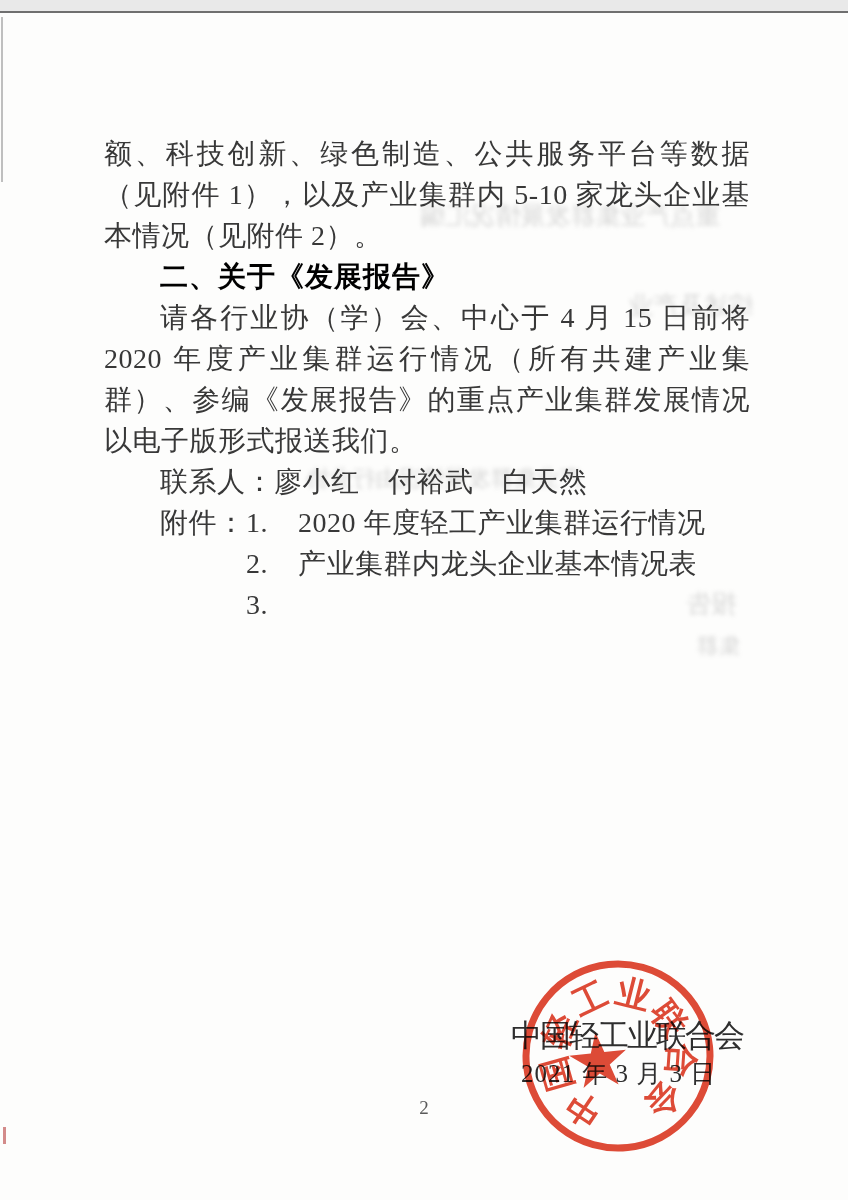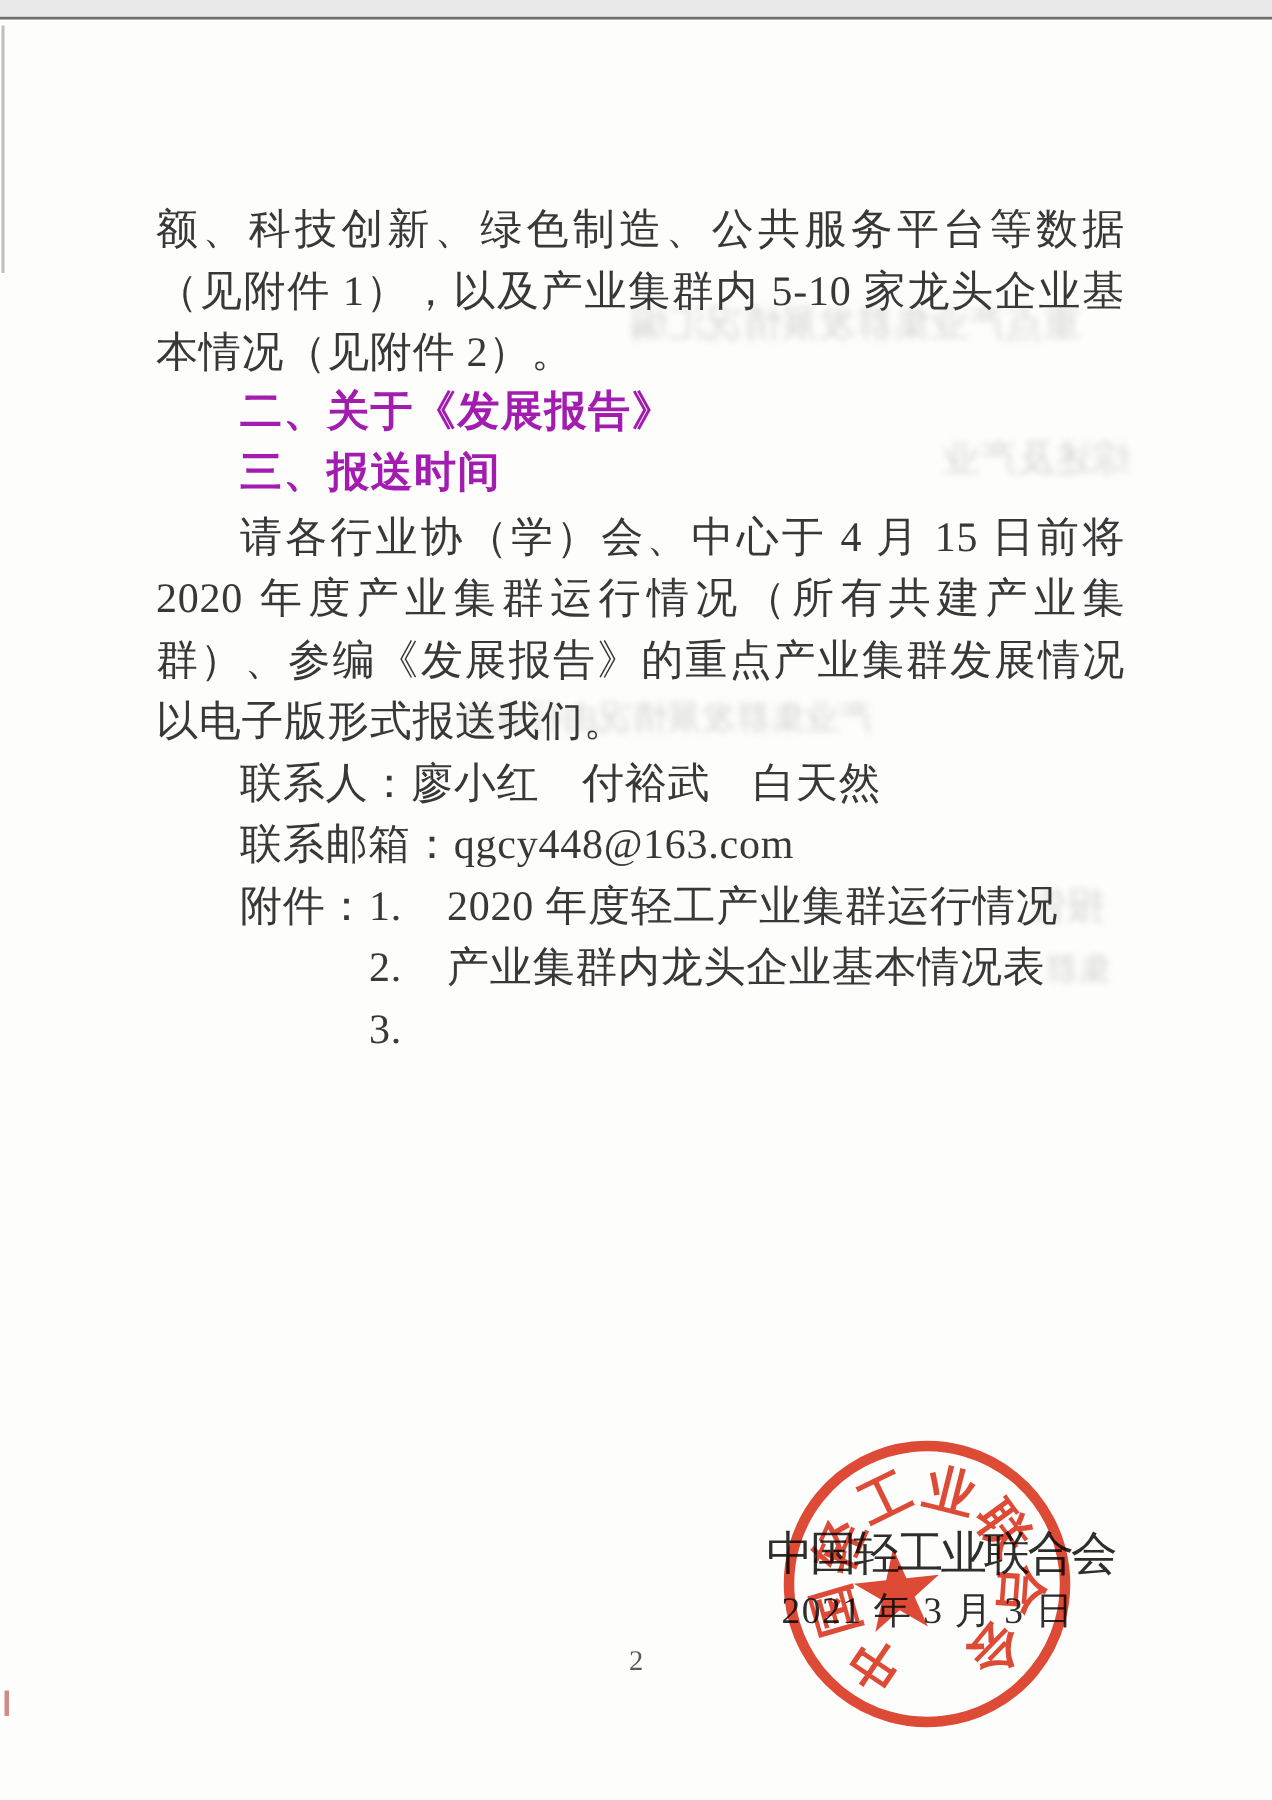--- a/index.html
+++ b/index.html
@@ -19,22 +19,22 @@
   
   .content{
     position:absolute;left:104px;top:122px;width:646px;
     font-size:28px;line-height:41px;text-align:justify;
     letter-spacing:.5px;
   }
   .content p{margin:0;}
   .para{text-indent:2em;}
   .no-indent{text-indent:0;}
   .heading{
-    text-indent:2em;font-weight:700;color:#a21caf;
-    font-family:Liberation Mono, monospace;
+    text-indent:2em;font-weight:700;color:#000000;
+    font-family:Liberation Serif, serif;
     letter-spacing:1px;
   }
   .attach-row{display:flex;margin:0;}
   .attach-label{width:86px;margin-left:56px;flex:none;}
   .attach-spacer{width:142px;flex:none;}
   .attach-no{width:52px;flex:none;}
   .attach-title{flex:1;}
 
   
   .sig-org{
@@ -83,24 +83,22 @@
 
   <span class="ghost g1">重点产业集群发展情况汇编</span>
   <span class="ghost g2">综述及产业</span>
   <span class="ghost g3">产业集群发展情况由行业协</span>
   <span class="ghost g4">报告</span>
   <span class="ghost g5">集群</span>
 
   <div class="content">
     <p class="no-indent">额、科技创新、绿色制造、公共服务平台等数据（见附件 1），以及产业集群内 5-10 家龙头企业基本情况（见附件 2）。</p>
     <p class="heading">二、关于《发展报告》</p>
-    <p class="heading">三、报送时间</p>
     <p class="para">请各行业协（学）会、中心于 4 月 15 日前将 2020 年度产业集群运行情况（所有共建产业集群）、参编《发展报告》的重点产业集群发展情况以电子版形式报送我们。</p>
     <p class="para">联系人：廖小红　付裕武　白天然</p>
-    <p class="para">联系邮箱：qgcy448@163.com</p>
 
     <div class="attach-row">
       <span class="attach-label">附件：</span>
       <span class="attach-no">1.</span>
       <span class="attach-title">2020 年度轻工产业集群运行情况</span>
     </div>
     <div class="attach-row">
       <span class="attach-spacer"></span>
       <span class="attach-no">2.</span>
       <span class="attach-title">产业集群内龙头企业基本情况表</span>

